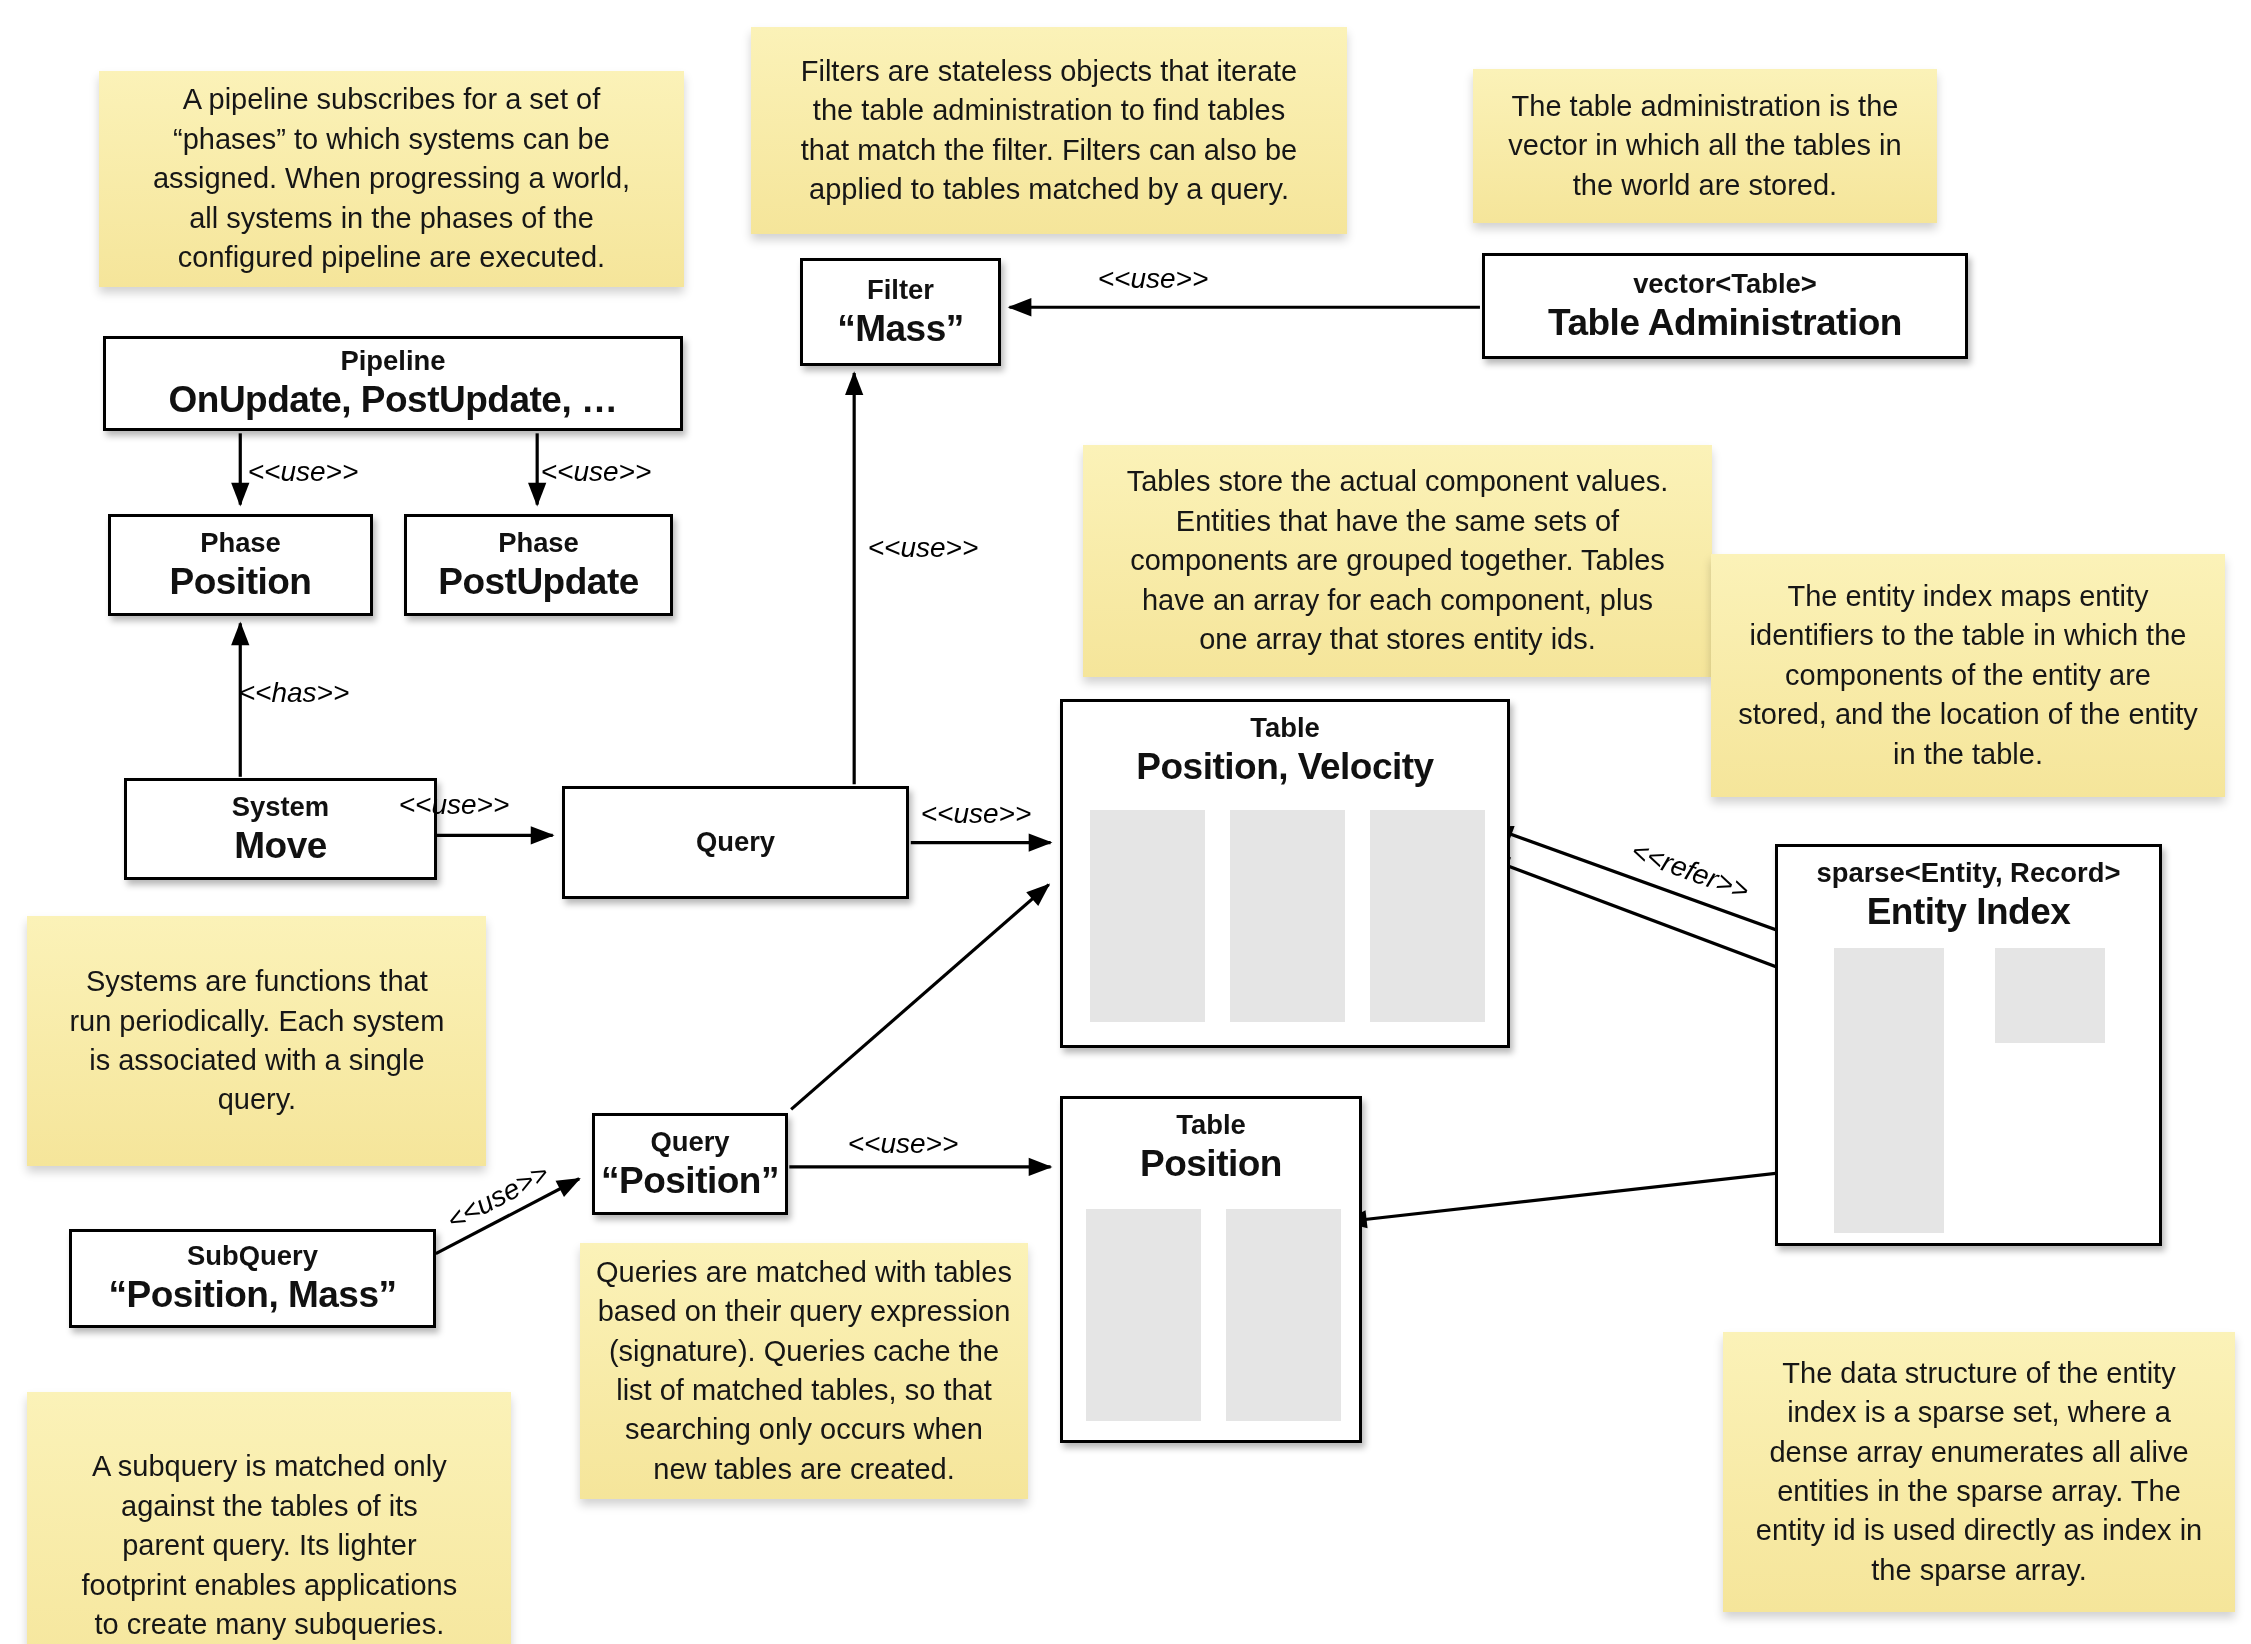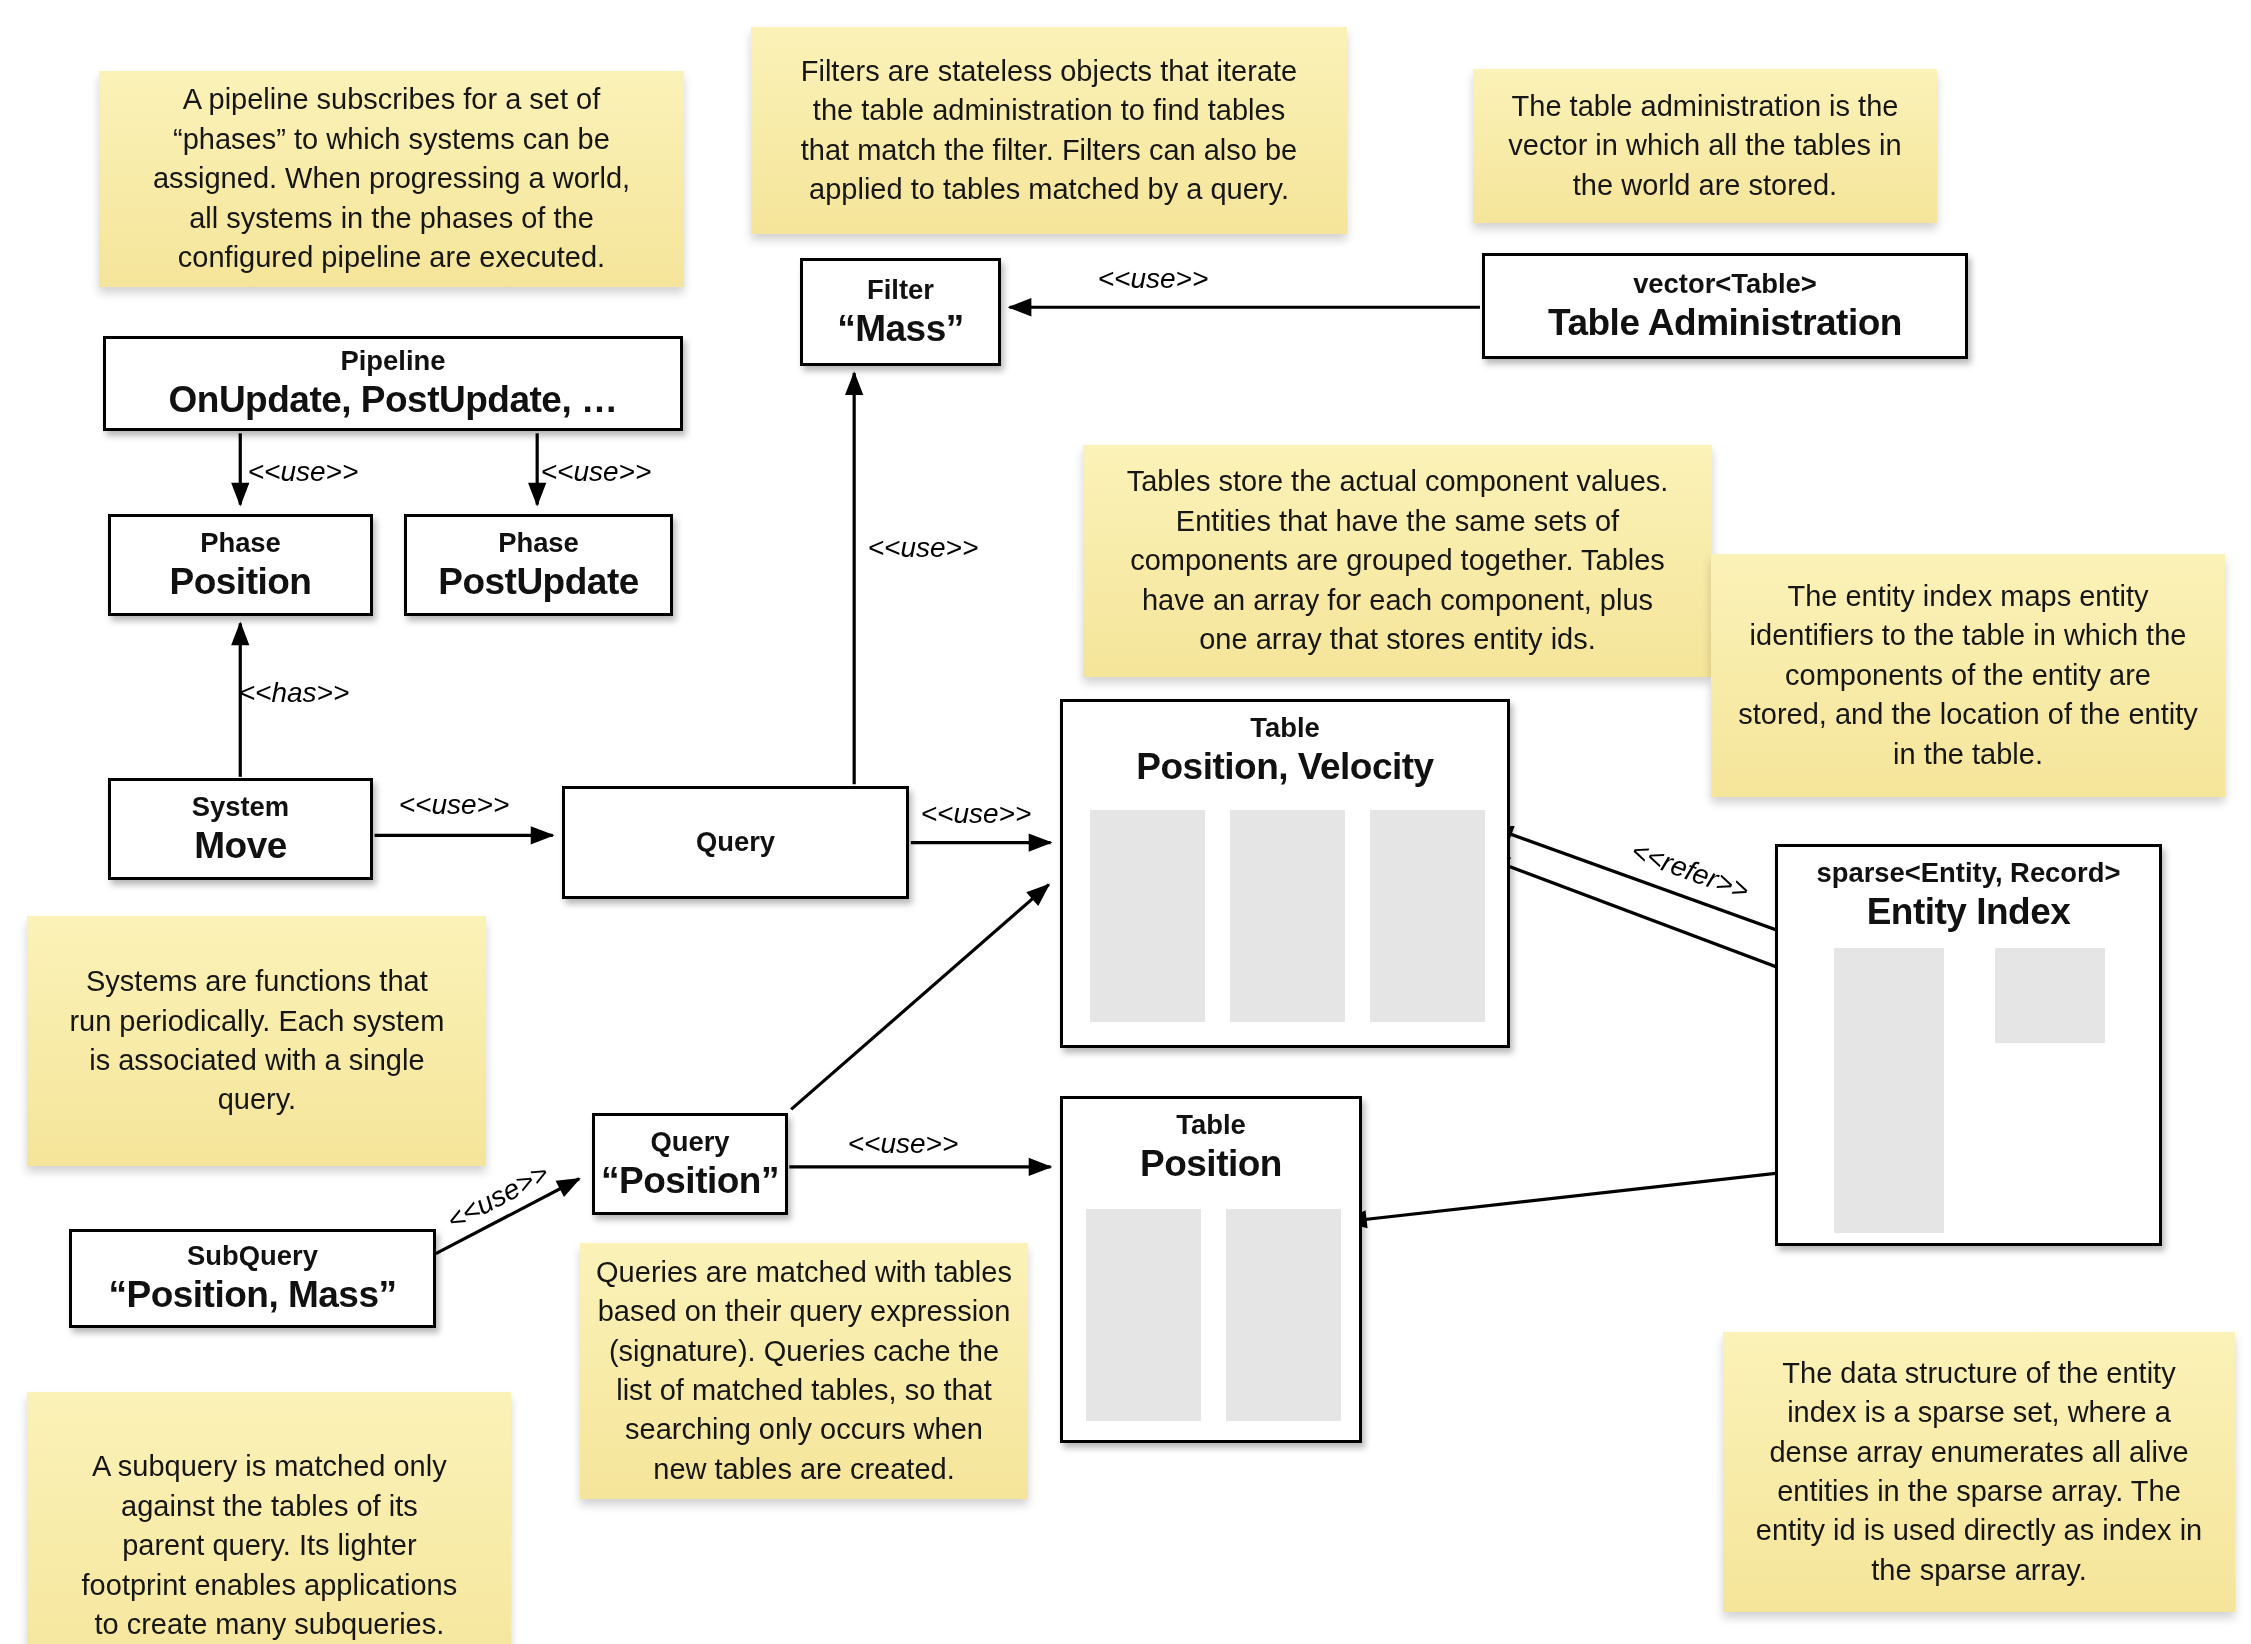--- a/index.html
+++ b/index.html
@@ -114,21 +114,21 @@
   <div class="uml-box center-v" style="left:108px;top:514px;width:265px;height:102px">
     <div class="box-title">Phase</div>
     <div class="box-value">Position</div>
   </div>
 
   <div class="uml-box center-v" style="left:404px;top:514px;width:269px;height:102px">
     <div class="box-title">Phase</div>
     <div class="box-value">PostUpdate</div>
   </div>
 
-  <div class="uml-box center-v" style="left:108px;top:778px;width:265px;height:102px">
+  <div class="uml-box center-v" style="left:124px;top:778px;width:313px;height:102px">
     <div class="box-title">System</div>
     <div class="box-value">Move</div>
   </div>
 
   <div class="uml-box center-v" style="left:562px;top:786px;width:347px;height:113px">
     <div class="box-title">Query</div>
   </div>
 
   <div class="uml-box center-v" style="left:800px;top:258px;width:201px;height:108px">
     <div class="box-title">Filter</div>

